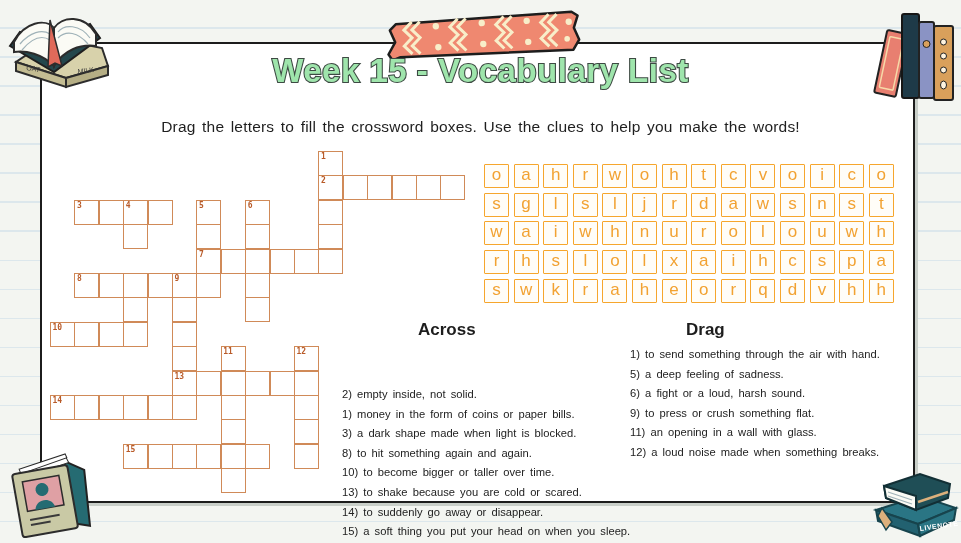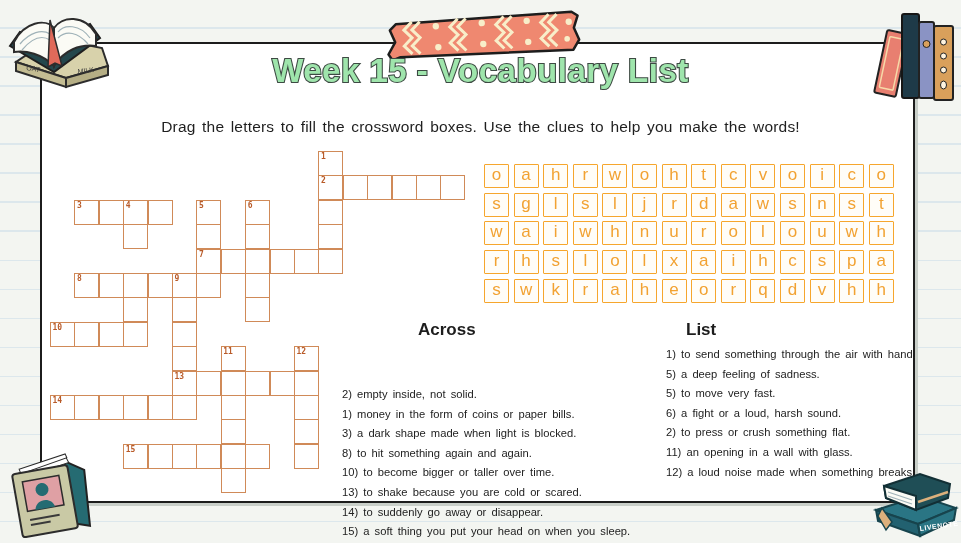--- a/index.html
+++ b/index.html
@@ -328,22 +328,21 @@
     <li>2) empty inside, not solid.</li>
     <li>1) money in the form of coins or paper bills.</li>
     <li>3) a dark shape made when light is blocked.</li>
     <li>8) to hit something again and again.</li>
     <li>10) to become bigger or taller over time.</li>
     <li>13) to shake because you are cold or scared.</li>
     <li>14) to suddenly go away or disappear.</li>
     <li>15) a soft thing you put your head on when you sleep.</li>
   </ul>
 
-<div class="clues-heading" style="left:686px;top:320px;">List</div>
-<ul class="clue-list" style="left:666px;top:345px;">
+<div class="clues-heading" style="left:686px;top:320px;">Drag</div>
+<ul class="clue-list" style="left:630px;top:345px;">
     <li>1) to send something through the air with hand.</li>
     <li>5) a deep feeling of sadness.</li>
-    <li>5) to move very fast.</li>
     <li>6) a fight or a loud, harsh sound.</li>
-    <li>2) to press or crush something flat.</li>
+    <li>9) to press or crush something flat.</li>
     <li>11) an opening in a wall with glass.</li>
     <li>12) a loud noise made when something breaks.</li>
   </ul>
 
 </body></html>

